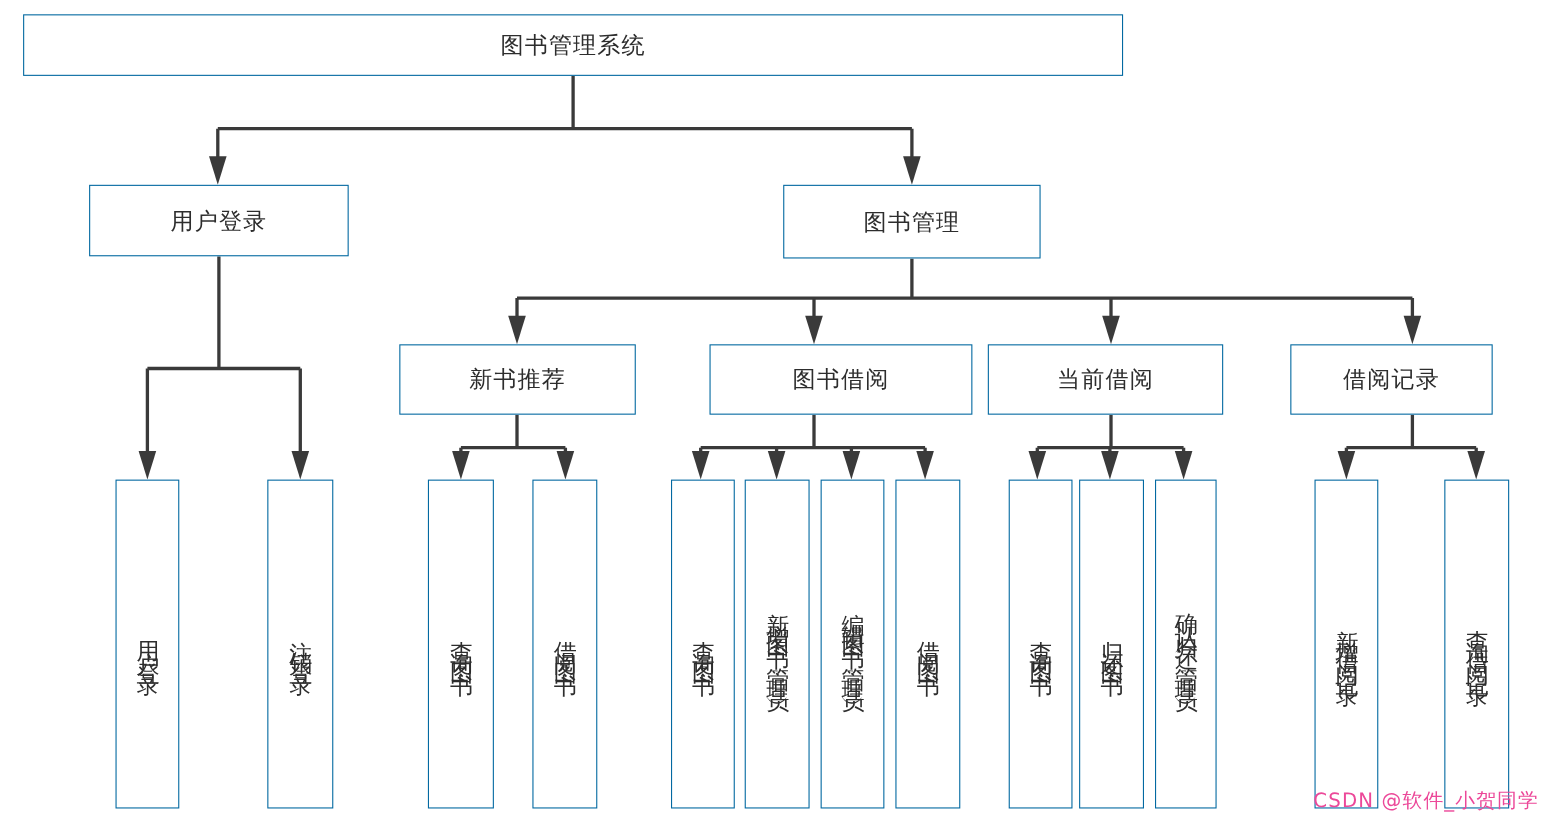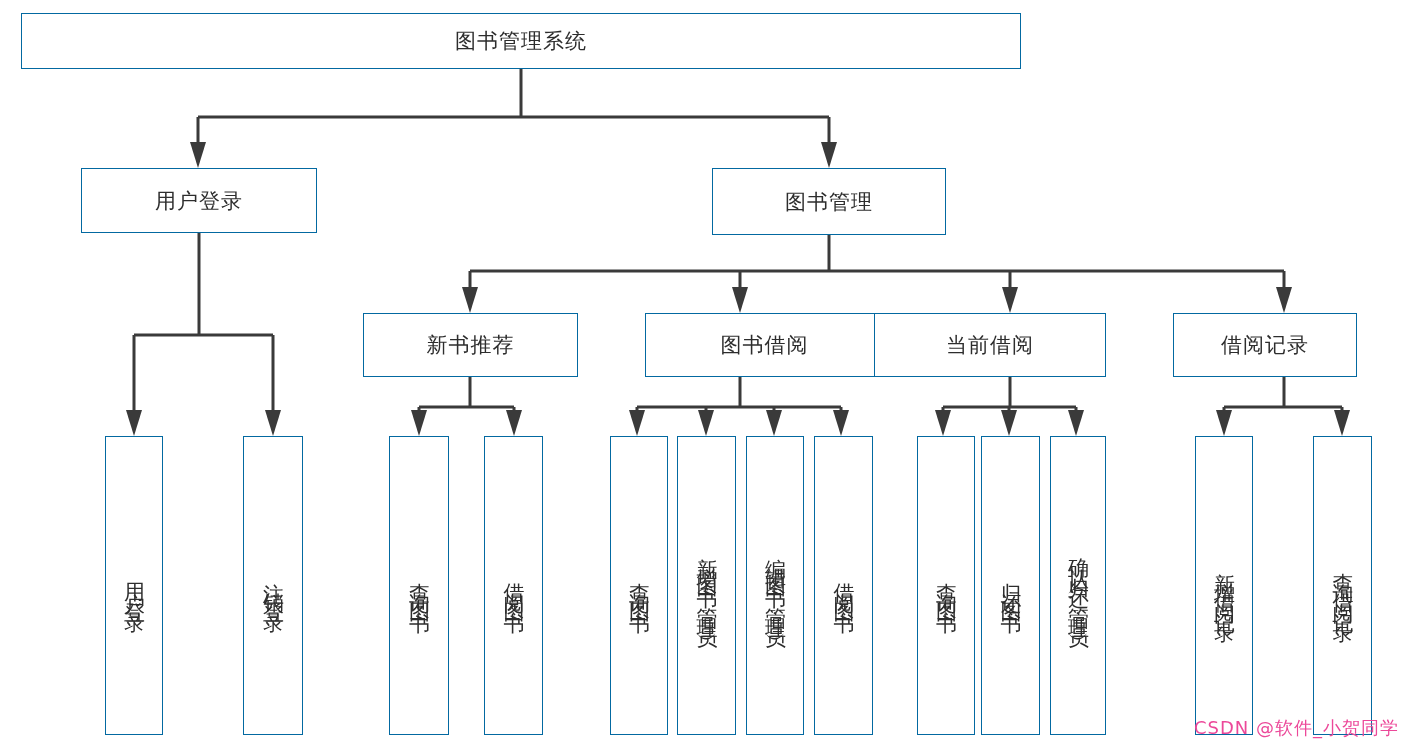--- a/index.html
+++ b/index.html
@@ -19,21 +19,21 @@
   .vnode{
     writing-mode:vertical-rl;text-orientation:mixed;
     letter-spacing:10px;white-space:normal;line-height:1;
   }
   
   .n-root{left:21px;top:13px;width:1000px;height:56px;}
   .n-user-login{left:81px;top:168px;width:236px;height:65px;}
   .n-book-mgmt{left:712px;top:168px;width:234px;height:67px;}
   .n-new-rec{left:363px;top:313px;width:215px;height:64px;}
   .n-borrow{left:633px;top:313px;width:239px;height:64px;margin-left:12px;}
-  .n-current{left:874px;top:313px;width:232px;height:64px;}
+  .n-current{left:898px;top:313px;width:214px;height:64px;}
   .n-records{left:1173px;top:313px;width:184px;height:64px;}
   .n-a1{left:105px;top:436px;width:58px;height:299px;}
   .n-a2{left:243px;top:436px;width:60px;height:299px;}
   .n-b1{left:389px;top:436px;width:60px;height:299px;}
   .n-b2{left:484px;top:436px;width:59px;height:299px;}
   .n-c1{left:610px;top:436px;width:58px;height:299px;}
   .n-c2{left:677px;top:436px;width:59px;height:299px;}
   .n-c3{left:746px;top:436px;width:58px;height:299px;}
   .n-c4{left:814px;top:436px;width:59px;height:299px;}
   .n-d1{left:917px;top:436px;width:58px;height:299px;}

